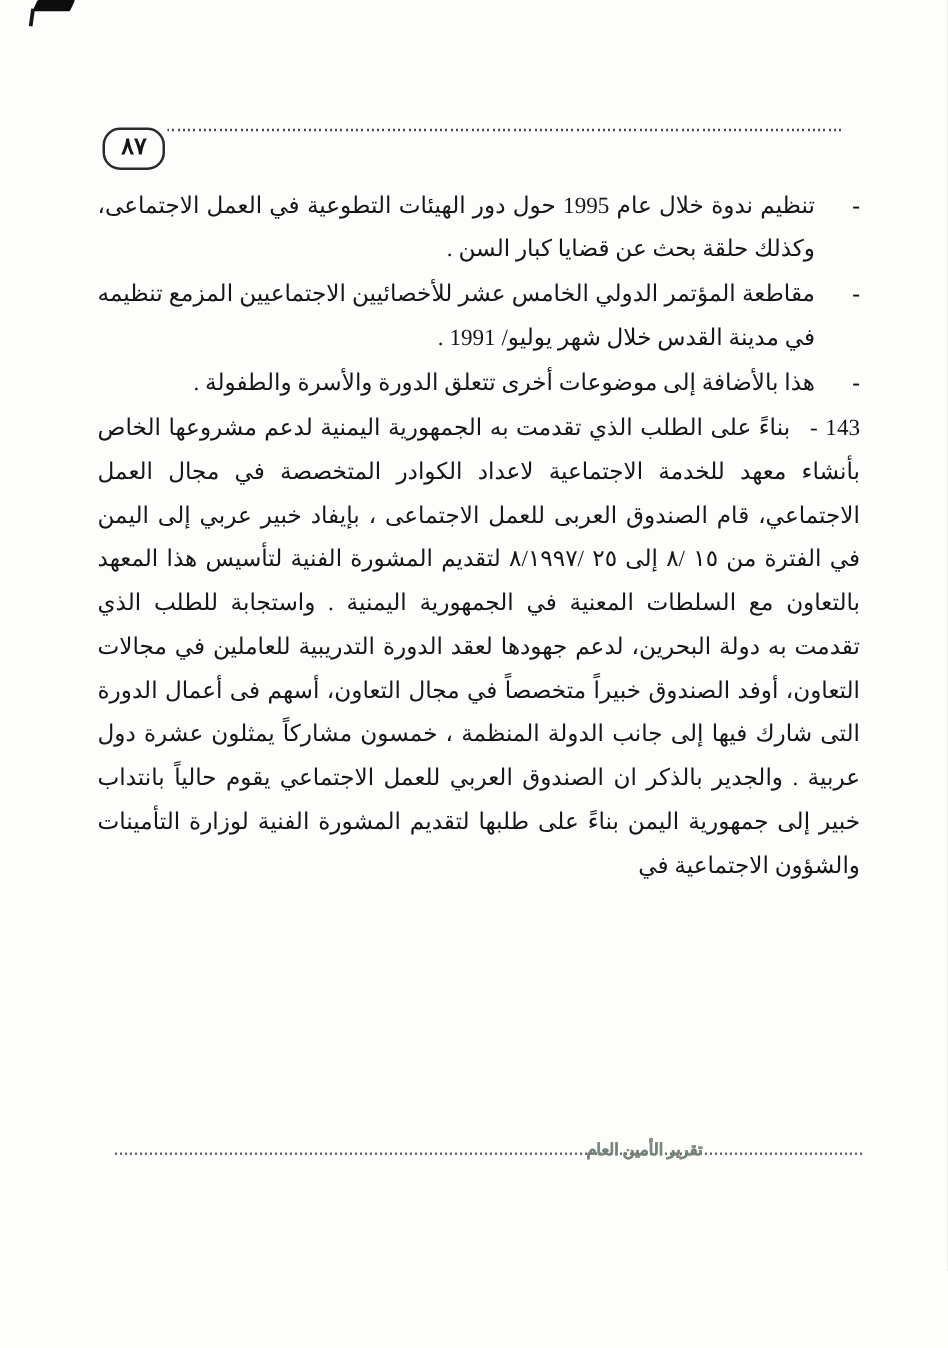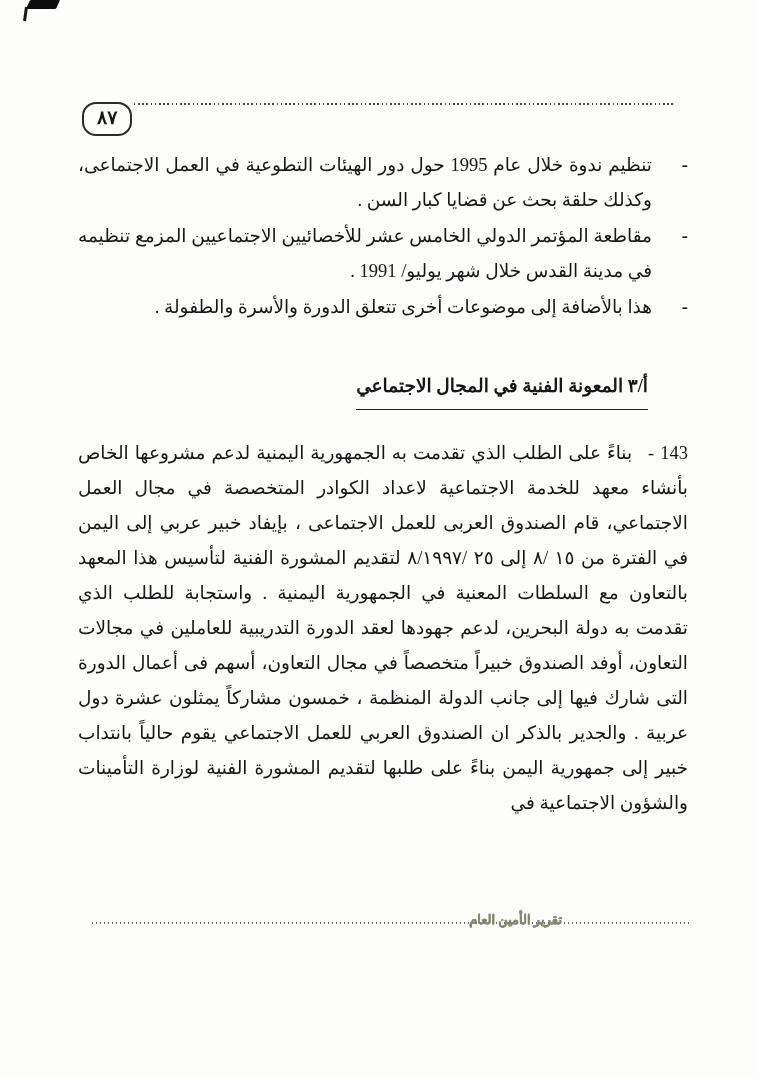--- a/index.html
+++ b/index.html
@@ -128,21 +128,21 @@
     background-position: center;
     background-repeat: no-repeat;
   }
   .footer-text {
     position: absolute;
     top: -2px;
     right: 130px;
     direction: rtl;
     font-size: 13px;
     font-weight: bold;
-    color: #4d7c0f;
+    color: #0f766e;
     -webkit-text-stroke: 0.4px #8f8a82;
     letter-spacing: 1px;
     background: transparent;
     white-space: nowrap;
   }
 </style>
 </head>
 <body>
 
 <div class="page">
@@ -165,23 +165,20 @@
     <div class="bullet">
       <span class="bullet-marker">-</span>
       <span class="bullet-text">مقاطعة المؤتمر الدولي الخامس عشر للأخصائيين الاجتماعيين المزمع تنظيمه في مدينة القدس خلال شهر يوليو/ 1991 .</span>
     </div>
 
     <div class="bullet">
       <span class="bullet-marker">-</span>
       <span class="bullet-text">هذا بالأضافة إلى موضوعات أخرى تتعلق الدورة والأسرة والطفولة .</span>
     </div>
 
-    <div class="section-heading">
-      <span class="underlined">أ/٣ المعونة الفنية في المجال الاجتماعي</span>
-    </div>
 
     <p class="numbered-paragraph">
       <span class="para-number">143 -</span>
       <span class="para-text">بناءً على الطلب الذي تقدمت به الجمهورية اليمنية لدعم مشروعها الخاص بأنشاء معهد للخدمة الاجتماعية لاعداد الكوادر المتخصصة في مجال العمل الاجتماعي، قام الصندوق العربى للعمل الاجتماعى ، بإيفاد خبير عربي إلى اليمن في الفترة من ١٥ /٨ إلى ٢٥ /٨/١٩٩٧ لتقديم المشورة الفنية لتأسيس هذا المعهد بالتعاون مع السلطات المعنية في الجمهورية اليمنية . واستجابة للطلب الذي تقدمت به دولة البحرين، لدعم جهودها لعقد الدورة التدريبية للعاملين في مجالات التعاون، أوفد الصندوق خبيراً متخصصاً في مجال التعاون، أسهم فى أعمال الدورة التى شارك فيها إلى جانب الدولة المنظمة ، خمسون مشاركاً يمثلون عشرة دول عربية . والجدير بالذكر ان الصندوق العربي للعمل الاجتماعي يقوم حالياً بانتداب خبير إلى جمهورية اليمن بناءً على طلبها لتقديم المشورة الفنية لوزارة التأمينات والشؤون الاجتماعية في</span>
     </p>
 
   </div>
 
   <div class="footer">
     <span class="footer-rule"></span>

